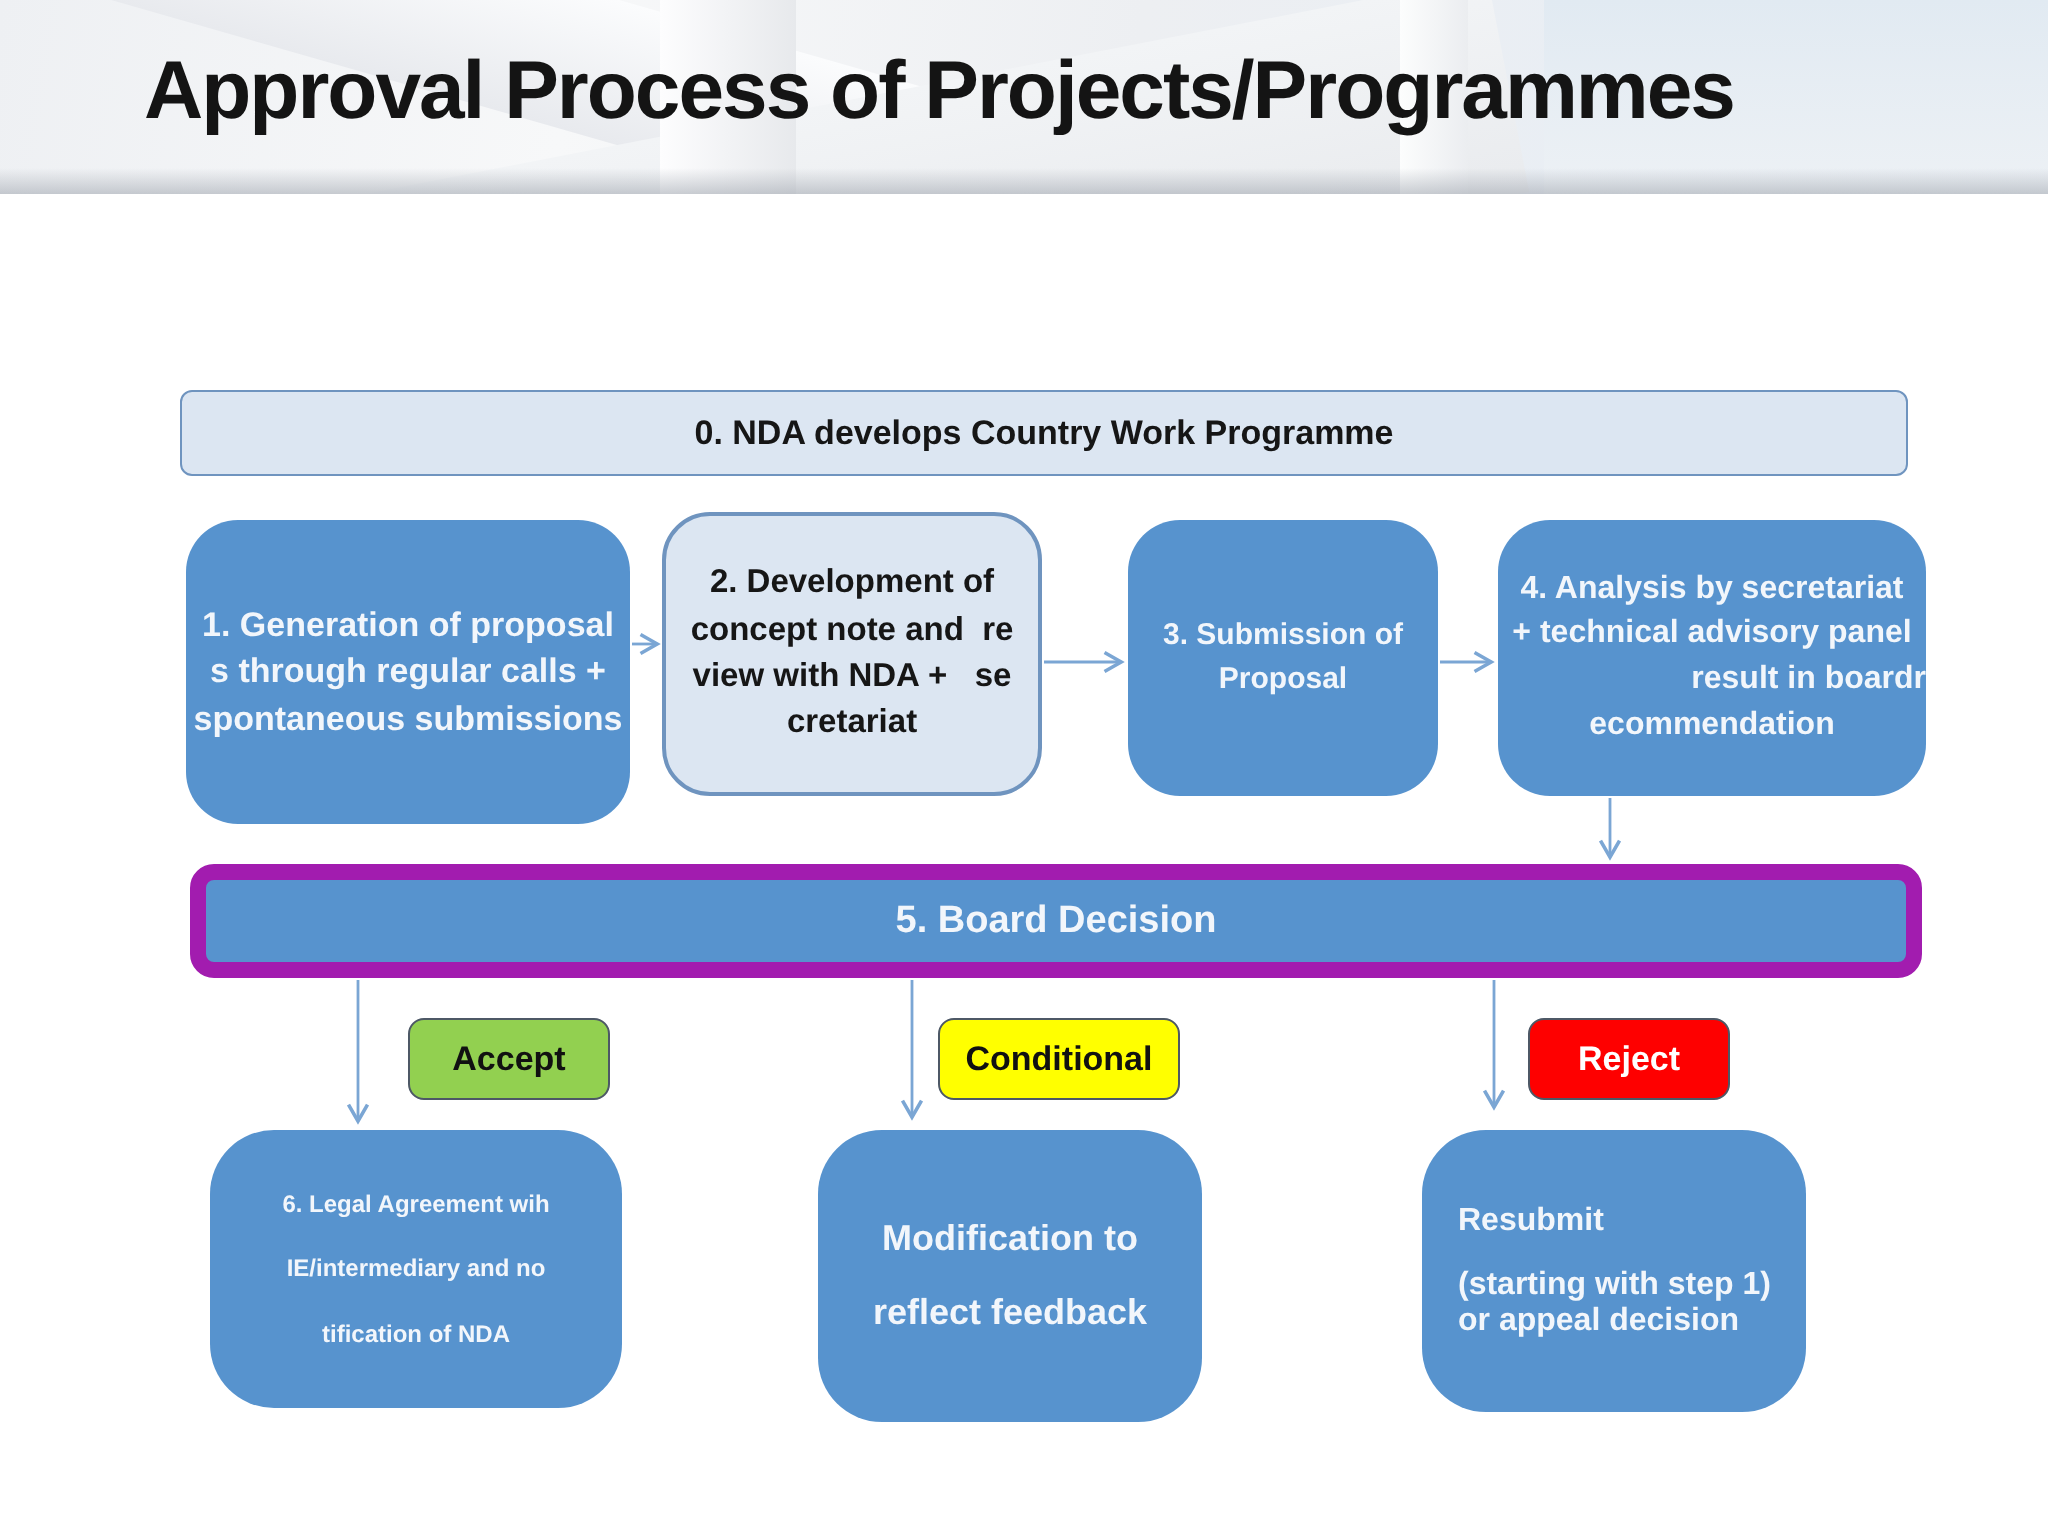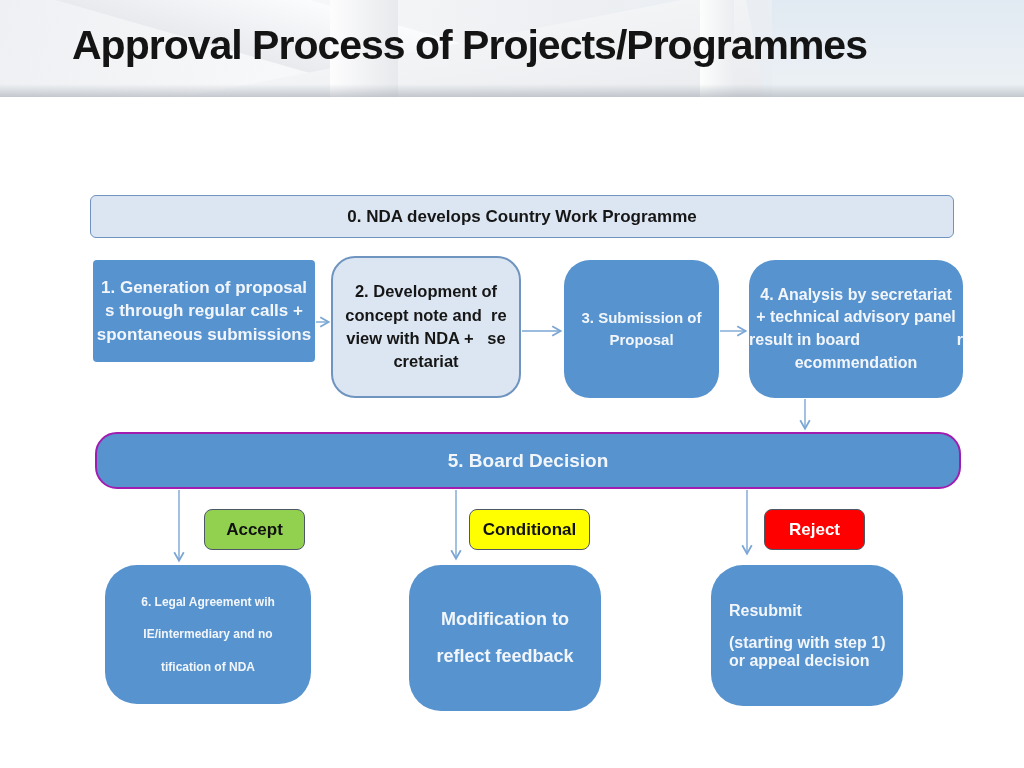--- a/index.html
+++ b/index.html
@@ -45,31 +45,31 @@
   .light {
     background: #dce6f2; color: #161616; font-weight: 700;
   }
   .line { white-space: pre-wrap; text-align: center; }
 
   .step0 {
     left: 90px; top: 195px; width: 864px; height: 43px;
     border: 1.5px solid #6f94bf; border-radius: 6px;
     font-size: 17px;
   }
-  .step1 { left: 93px;  top: 260px; width: 222px; height: 102px; border-radius: 4px; font-size: 17px; line-height: 1.38; }
+  .step1 { left: 93px;  top: 260px; width: 222px; height: 152px; border-radius: 26px; font-size: 17px; line-height: 1.38; }
   .step2 { left: 331px; top: 256px; width: 190px; height: 142px; border-radius: 24px;
            border: 2px solid #6f94bf; font-size: 16.5px; line-height: 1.42; }
   .step3 { left: 564px; top: 260px; width: 155px; height: 138px; border-radius: 26px; font-size: 15px; line-height: 1.45; }
   .step4 { left: 749px; top: 260px; width: 214px; height: 138px; border-radius: 26px; font-size: 16px; line-height: 1.42;
            padding: 0 0; }
-  .step4 .split { width: 100%; display: flex; justify-content: space-between; }
+  .step4 .split { width: 100%; display: flex; justify-content: flex-end; }
 
   .step5 {
     left: 95px; top: 432px; width: 866px; height: 57px;
-    border: 2px solid #a21caf; border-radius: 22px;
+    border: 8px solid #a21caf; border-radius: 12px;
     font-size: 19px;
   }
 
   .chip {
     position: absolute; top: 509px; height: 41px;
     display: flex; align-items: center; justify-content: center;
     border: 1.6px solid #4d5866; border-radius: 8px;
     font-size: 17px; font-weight: 700; color: #111111;
   }
   .chip-accept      { left: 194px; width: 101px; }

